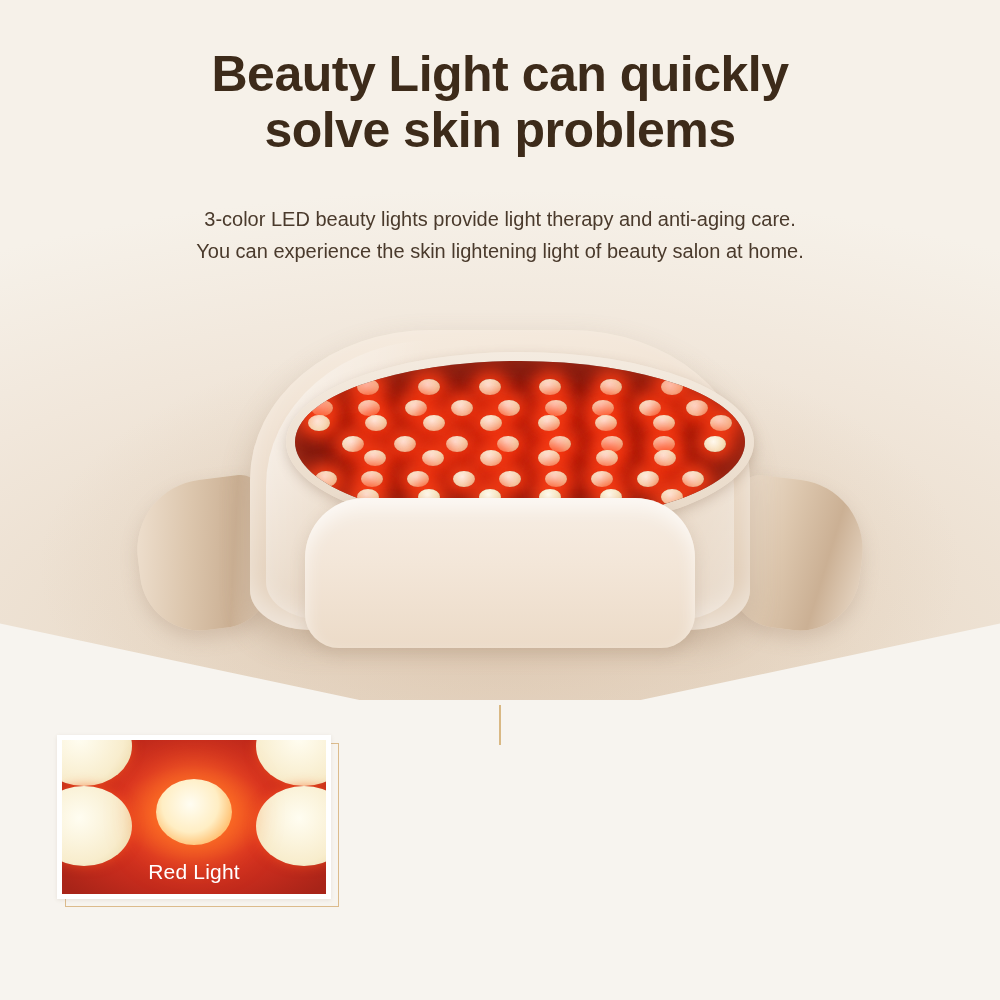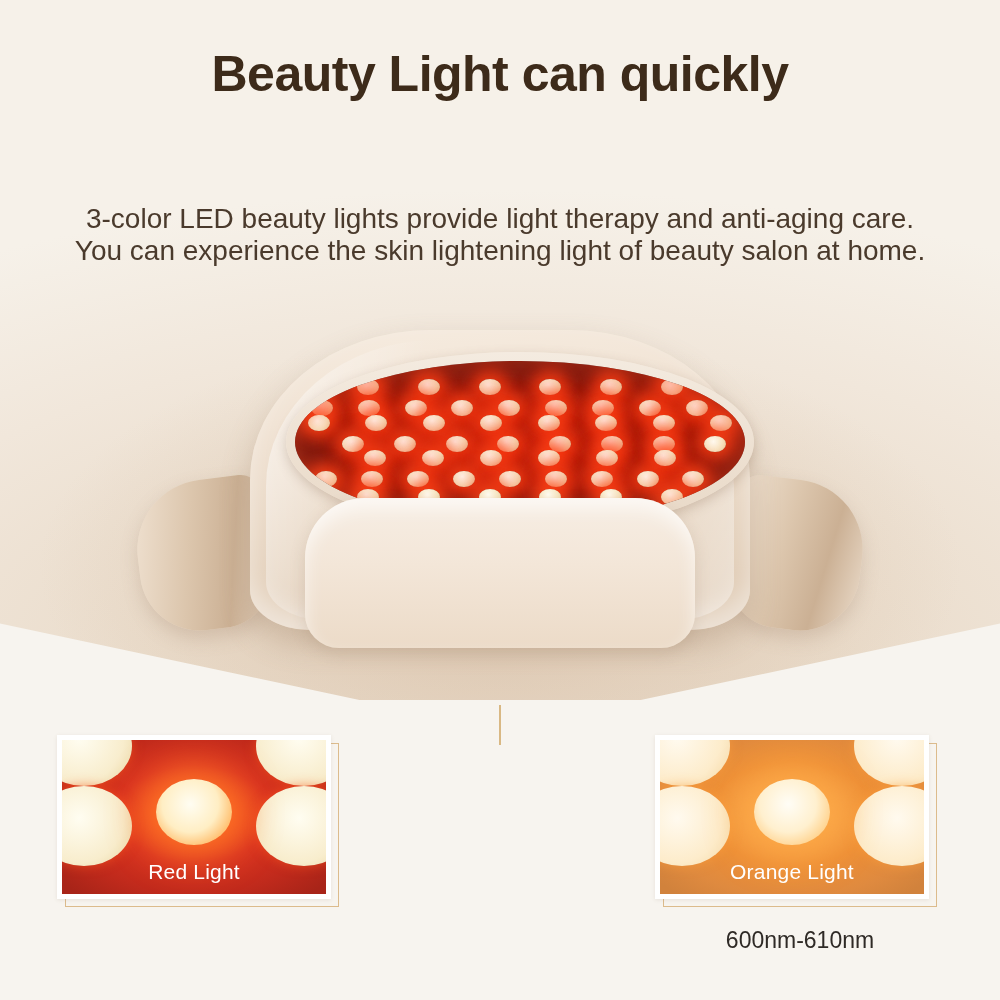--- a/index.html
+++ b/index.html
@@ -27,21 +27,21 @@
   .title{
     position:absolute;left:0;top:46px;width:1000px;
     text-align:center;color:#3d2b1a;
     font-size:50px;line-height:56px;font-weight:700;
     letter-spacing:-.5px;
   }
   .title span{display:block;}
   .subtitle{
     position:absolute;left:0;top:203px;width:1000px;
     text-align:center;color:#4a3a2c;
-    font-size:28px;line-height:32px;font-weight:400;
+    font-size:20px;line-height:32px;font-weight:400;
   }
   .subtitle span{display:block;}
 
   
   .device{position:absolute;left:130px;top:330px;width:740px;height:330px;}
   .wing{
     position:absolute;top:150px;width:130px;height:150px;
     background:linear-gradient(100deg,#f0e2d2 0%,#dcc6ad 40%,#cbb094 70%,#e8d8c6 100%);
     box-shadow:0 8px 18px rgba(150,120,95,.25);
   }
@@ -160,20 +160,21 @@
 </head>
 <body>
 
 <div class="page">
 
   <div class="scene">
     <div class="scene-warm"></div>
 
     <div class="title">
       <span>Beauty Light can quickly</span>
+      <span>solve skin problems</span>
     </div>
 
     <div class="subtitle">
       <span>3-color LED beauty lights provide light therapy and anti-aging care.</span>
       <span>You can experience the skin lightening light of beauty salon at home.</span>
     </div>
 
     <div class="device">
       <div class="wing left"></div>
       <div class="wing right"></div>
@@ -257,29 +258,15 @@
           <span class="lens tr"></span>
           <span class="lens bl"></span>
           <span class="lens br"></span>
           <span class="bigdot"></span>
           <div class="bar">Red Light</div>
         </div>
       </div>
     </div>
 
 
-    <div class="card c2">
-      <div class="frame"></div>
-      <div class="photo-wrap">
-        <div class="photo p-orange">
-          <span class="lens tl"></span>
-          <span class="lens tr"></span>
-          <span class="lens bl"></span>
-          <span class="lens br"></span>
-          <span class="bigdot"></span>
-          <div class="bar">Orange Light</div>
-        </div>
-      </div>
-      <div class="wavelength">600nm-610nm</div>
-    </div>
 
   </div>
 </div>
 
 </body></html>

